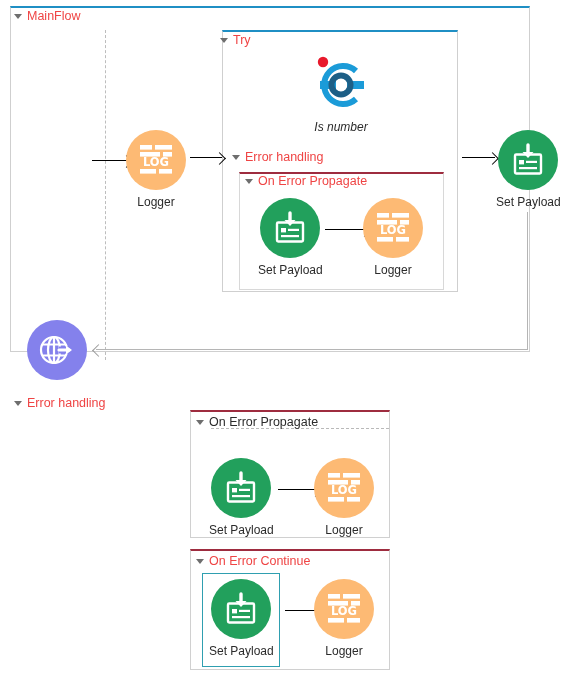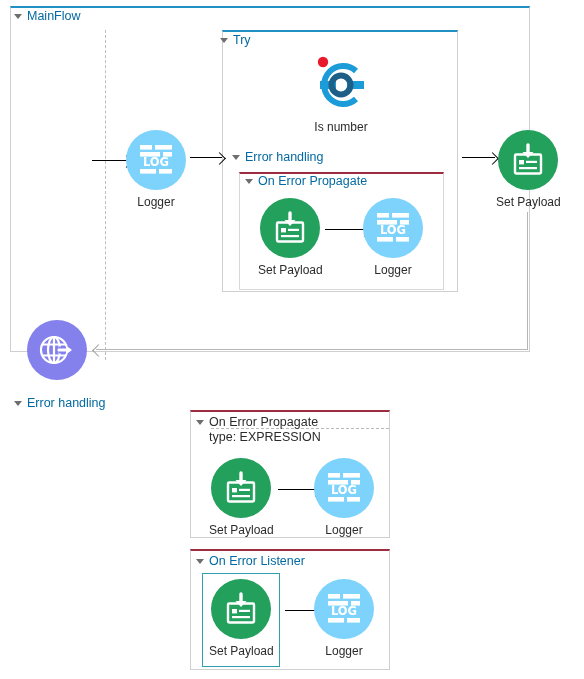--- a/index.html
+++ b/index.html
@@ -38,21 +38,21 @@
     border:1px solid #d0d0d0;border-top:2px solid #9e2c3f;
   }
 
   
   .hdr{position:absolute;display:flex;align-items:flex-start;gap:5px;white-space:nowrap;}
   .tri{
     width:0;height:0;flex:none;margin-top:5px;
     border-left:4.5px solid transparent;border-right:4.5px solid transparent;
     border-top:5.5px solid #6e6e6e;
   }
-  .hdr-txt{font-size:12.5px;line-height:15px;color:#0369a1;}
+  .hdr-txt{font-size:12.5px;line-height:15px;color:#ef4444;}
   .hdr-sub{font-size:12.5px;line-height:15px;color:#2b2b2b;display:block;}
 
   .lbl-mainflow{left:14px;top:9px;}
   .lbl-try{left:220px;top:33px;}
   .lbl-errhandling-try{left:232px;top:150px;}
   .lbl-oep-inner{left:245px;top:174px;}
   .lbl-errhandling-root{left:14px;top:396px;}
   .lbl-eh-prop{left:196px;top:415px;}
   .lbl-eh-cont{left:196px;top:554px;}
 
@@ -61,21 +61,21 @@
 
   
   .node{position:absolute;width:64px;text-align:center;}
   .node .circle{
     width:60px;height:60px;border-radius:50%;margin:0 auto;
     position:relative;display:block;
   }
   .node .caption{
     display:block;margin-top:5px;font-size:12px;line-height:14px;color:#2b2b2b;white-space:nowrap;
   }
-  .c-purple{background:#7dd3fc;}
+  .c-purple{background:#fdba74;}
   .c-purple-light{background:#8481ec;}
   .c-green{background:#22a05c;}
   .c-plain{background:transparent;}
   .node svg{position:absolute;left:50%;top:50%;transform:translate(-50%,-50%);display:block;}
 
   
   .badge{
     position:absolute;left:50%;bottom:-7px;transform:translateX(-50%);
     width:18px;height:18px;border-radius:50%;background:#ffffff;
     display:flex;align-items:center;justify-content:center;
@@ -115,21 +115,21 @@
 
   <div class="vguide"></div>
 
   <div class="box tryblock"></div>
 
   <div class="hdr lbl-try">
     <span class="tri"></span>
     <span class="hdr-txt">Try</span>
   </div>
 
-  <div class="node" style="left:309px;top:55px;">
+  <div class="node" style="left:309px;top:55px;font-style:italic;">
     <span class="circle c-plain">
       <svg width="62" height="58" viewBox="0 0 62 58">
         <path d="M46 15 A19 19 0 1 0 46 43" fill="none" stroke="#1b9bd8" stroke-width="6" stroke-linecap="butt"></path>
         <rect x="10" y="25" width="16" height="8" fill="#1b9bd8"></rect>
         <rect x="37" y="25" width="17" height="8" fill="#1b9bd8"></rect>
         <circle cx="31" cy="29" r="9.5" fill="none" stroke="#1d5f86" stroke-width="6"></circle>
         <circle cx="13" cy="6" r="5.2" fill="#e8192c"></circle>
       </svg>
     </span>
     <span class="caption">Is number</span>
@@ -250,21 +250,20 @@
     <span class="hdr-txt">Error handling</span>
   </div>
 
   <div class="box eh-prop">
     <div class="dashed-sep"></div>
   </div>
   <div class="hdr lbl-eh-prop">
     <span class="tri"></span>
     <span>
       <span class="hdr-sub">On Error Propagate</span>
-      <span class="hdr-sub">type: EXPRESSION</span>
     </span>
   </div>
 
   <div class="node" style="left:209px;top:458px;">
     <span class="circle c-green">
       <svg width="34" height="34" viewBox="0 0 34 34">
         <path d="M17 2 L17 12" stroke="#fff" stroke-width="3.4" stroke-linecap="round"></path>
         <path d="M11.5 9 L17 15 L22.5 9 Z" fill="#fff"></path>
         <rect x="4" y="11.5" width="26" height="19" rx="1.2" fill="none" stroke="#fff" stroke-width="2.4"></rect>
         <rect x="8" y="17" width="5" height="4.4" fill="#fff"></rect>
@@ -291,21 +290,21 @@
         <rect x="2" y="25" width="16" height="4.6" fill="#fff"></rect>
         <rect x="21" y="25" width="13" height="4.6" fill="#fff"></rect>
       </svg>
     </span>
     <span class="caption">Logger</span>
   </div>
 
   <div class="box eh-cont"></div>
   <div class="hdr lbl-eh-cont">
     <span class="tri"></span>
-    <span class="hdr-txt">On Error Listener</span>
+    <span class="hdr-txt">On Error Continue</span>
   </div>
 
   <div class="node" style="left:209px;top:579px;">
     <span class="sel"></span>
     <span class="circle c-green">
       <svg width="34" height="34" viewBox="0 0 34 34">
         <path d="M17 2 L17 12" stroke="#fff" stroke-width="3.4" stroke-linecap="round"></path>
         <path d="M11.5 9 L17 15 L22.5 9 Z" fill="#fff"></path>
         <rect x="4" y="11.5" width="26" height="19" rx="1.2" fill="none" stroke="#fff" stroke-width="2.4"></rect>
         <rect x="8" y="17" width="5" height="4.4" fill="#fff"></rect>

